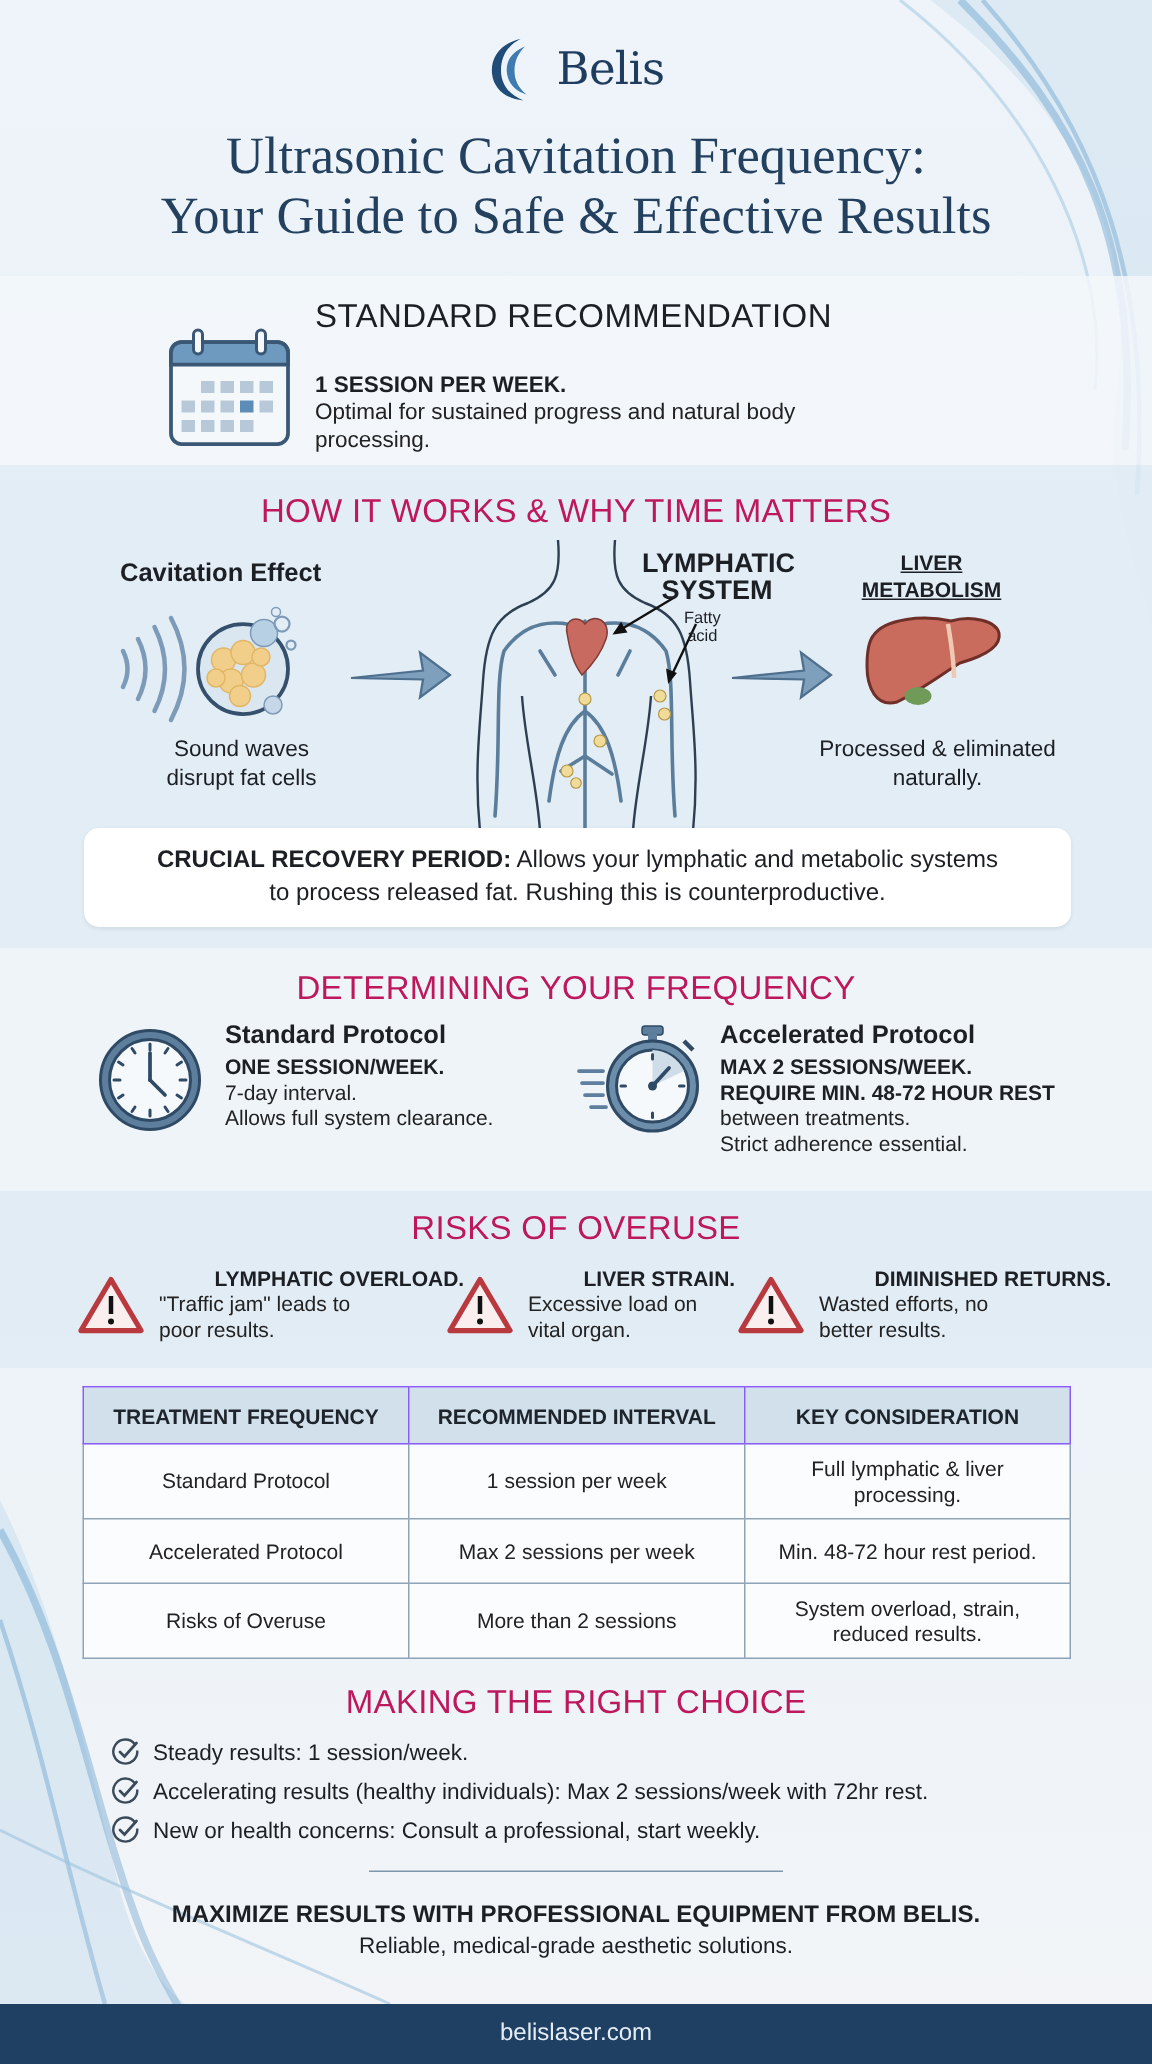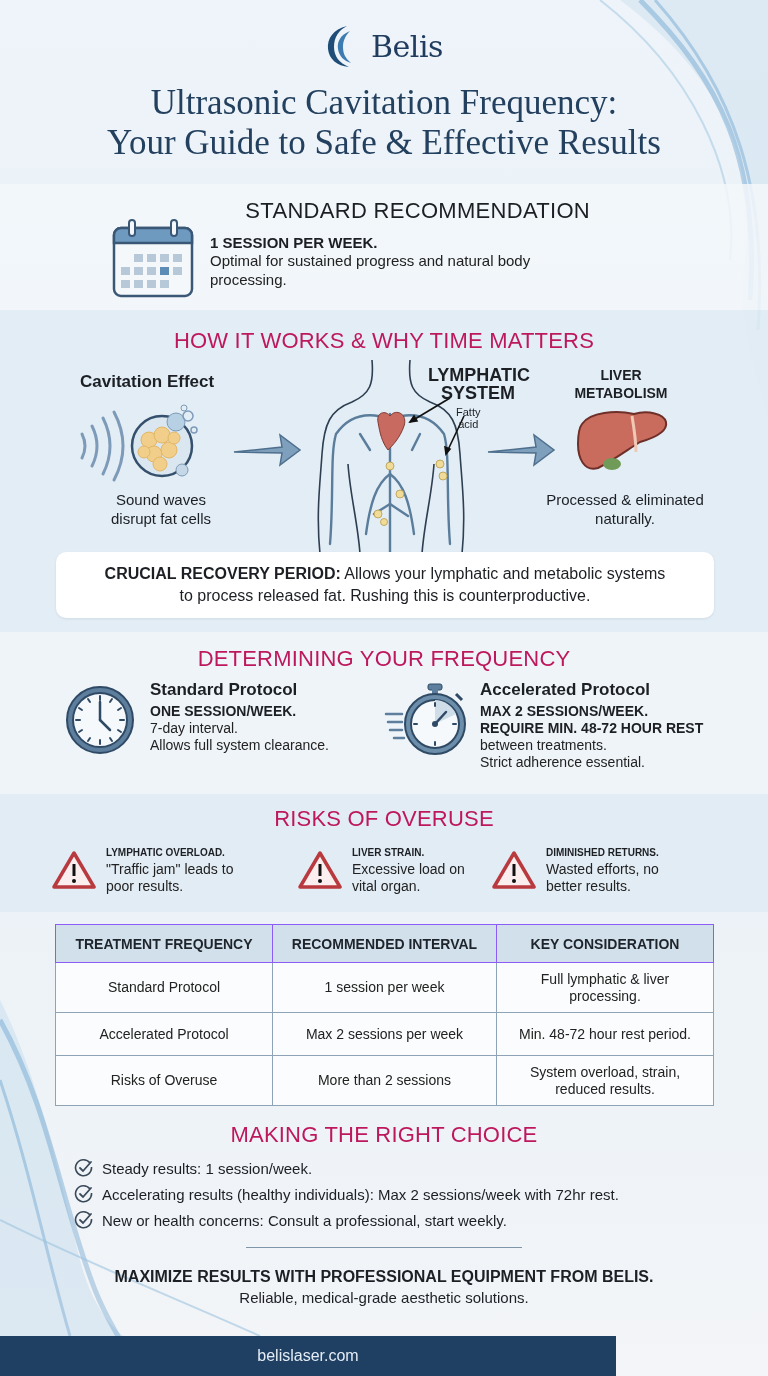--- a/index.html
+++ b/index.html
@@ -15,68 +15,68 @@
 
   
   .header { height: 184px; text-align: center; padding-top: 20px; }
   .logo { display: inline-flex; align-items: center; gap: 18px; height: 52px; }
   .logo-text { font-family: "DejaVu Serif", serif; font-size: 30px; color: #1f3c5e; letter-spacing: -0.5px; }
   .title { font-family: "Liberation Serif", "DejaVu Serif", serif; font-size: 35px; line-height: 40px; color: #23405f; margin-top: 10px; }
 
   
   .band-std { position: absolute; top: 184px; left: 0; width: 768px; height: 126px; background: rgba(243,247,250,0.85); }
   .std-inner { position: absolute; left: 112px; top: 14px; display: flex; gap: 16px; }
-  .std-title { font-size: 22px; letter-spacing: 0.3px; color: #1c1f24; margin-left: 0; text-align: right; }
-  .std-text { margin-top: 10px; }
+  .std-title { font-size: 22px; letter-spacing: 0.3px; color: #1c1f24; margin-left: 0; }
+  .std-text { margin-top: 24px; }
   .std-sub { font-weight: bold; font-size: 15px; }
   .std-desc { font-size: 15px; line-height: 19px; width: 380px; color: #222; }
 
   
   .band-how { position: absolute; top: 310px; left: 0; width: 768px; height: 322px; background: rgba(226,236,244,0.85); }
   .sec-title { font-size: 22px; text-align: center; letter-spacing: 0.2px; color: #be185d; }
   .how-title { position: absolute; top: 18px; width: 100%; }
   .cav-label { position: absolute; left: 80px; top: 62px; font-weight: bold; font-size: 17px; }
   .cav-caption { position: absolute; left: 96px; top: 180px; width: 130px; text-align: center; font-size: 15px; line-height: 19px; }
   .lymph-label { position: absolute; left: 428px; top: 56px; width: 100px; text-align: center; font-weight: bold; font-size: 18px; line-height: 18px; }
-  .liver-label { position: absolute; left: 566px; top: 56px; width: 110px; text-align: center; font-weight: bold; font-size: 14px; line-height: 18px; }
+  .liver-label { position: absolute; left: 566px; top: 56px; width: 110px; text-align: center; font-weight: bold; font-size: 14px; line-height: 18px; text-decoration: underline; }
   .fatty-label { position: absolute; left: 456px; top: 96px; font-size: 11px; line-height: 12px; text-align: center; }
   .liver-caption { position: absolute; left: 540px; top: 180px; width: 170px; text-align: center; font-size: 15px; line-height: 19px; }
   .callout { position: absolute; left: 56px; top: 242px; width: 658px; height: 66px; background: #fff; border-radius: 10px; box-shadow: 0 1px 3px rgba(0,0,0,0.08); text-align: center; font-size: 16px; line-height: 22px; padding-top: 11px; }
   .callout b { font-weight: bold; }
 
   
   .band-freq { position: absolute; top: 632px; left: 0; width: 768px; height: 162px; background: rgba(239,244,248,0.9); }
   .freq-title { position: absolute; top: 14px; width: 100%; }
   .proto { position: absolute; top: 48px; display: flex; gap: 14px; }
   .proto-title { font-weight: bold; font-size: 17px; margin-bottom: 3px; }
   .proto-strong { font-weight: bold; font-size: 14px; line-height: 17px; }
   .proto-line { font-size: 14px; line-height: 17px; color: #222; }
 
   
   .band-risk { position: absolute; top: 794px; left: 0; width: 768px; height: 118px; background: rgba(224,235,243,0.85); }
   .risk-title { position: absolute; top: 12px; width: 100%; }
   .risk { position: absolute; top: 50px; display: flex; gap: 10px; align-items: flex-start; }
-  .risk-head { font-weight: bold; font-size: 10px; line-height: 17px; }
+  .risk-head { font-weight: bold; font-size: 14px; line-height: 17px; margin-left: 37px; }
   .risk-body { font-size: 14px; line-height: 17px; color: #222; }
 
   
   .tbl { position: absolute; top: 924px; left: 55px; width: 659px; border-collapse: collapse; background: rgba(255,255,255,0.75); font-size: 14px; }
   .tbl th { background: #d2e0eb; height: 38px; font-weight: bold; font-size: 14px; color: #1e242b; border: 1px solid #8b5cf6; }
   .tbl td { border: 1px solid #8ea3b5; text-align: center; height: 43px; line-height: 17px; padding: 0 6px; color: #222; }
   .tbl tr.tall td { height: 50px; }
 
   
   .choice-title { position: absolute; top: 1122px; width: 100%; }
   .checks { position: absolute; top: 1155px; left: 74px; }
   .check-row { display: flex; align-items: center; gap: 8px; height: 26px; font-size: 15px; }
   .divider { position: absolute; top: 1247px; left: 246px; width: 276px; height: 1px; background: #7f95a9; }
   .cta { position: absolute; top: 1268px; width: 100%; text-align: center; }
   .cta-head { font-weight: bold; font-size: 16px; }
   .cta-sub { font-size: 15px; margin-top: 3px; }
-  .footer { position: absolute; top: 1336px; left: 0; width: 616px; height: 40px; background: #1f3f63; color: #e4edf5; text-align: center; font-size: 16px; line-height: 40px; }
+  .footer { position: absolute; top: 1336px; left: 0; width: 768px; height: 40px; background: #1f3f63; color: #e4edf5; text-align: center; font-size: 16px; line-height: 40px; }
 </style>
 </head>
 <body>
 
 <svg class="wave-bg" width="768" height="1376" viewBox="0 0 768 1376">
   <defs>
     <linearGradient id="wv" x1="0" y1="0" x2="0" y2="1">
       <stop offset="0" stop-color="#7fb0d6" stop-opacity="0.55"></stop>
       <stop offset="1" stop-color="#5f98c7" stop-opacity="0.35"></stop>
     </linearGradient>

